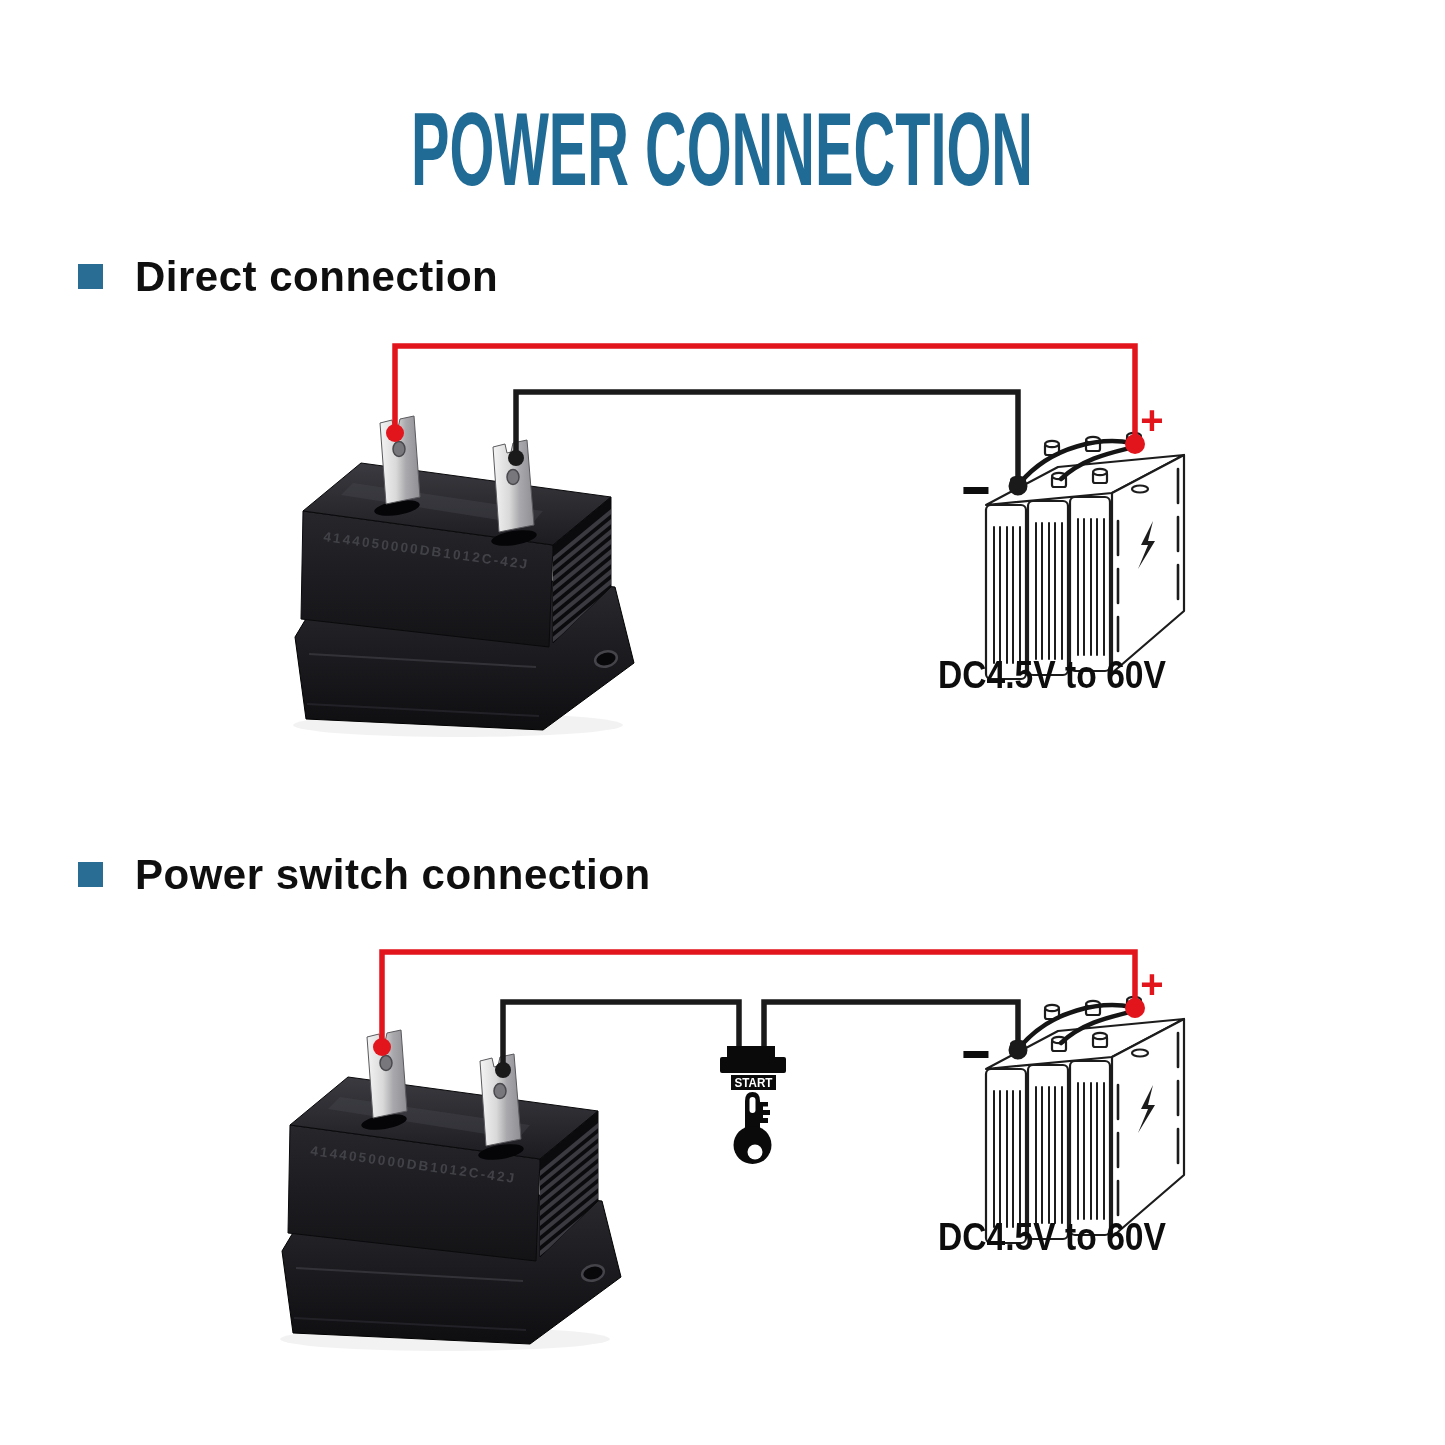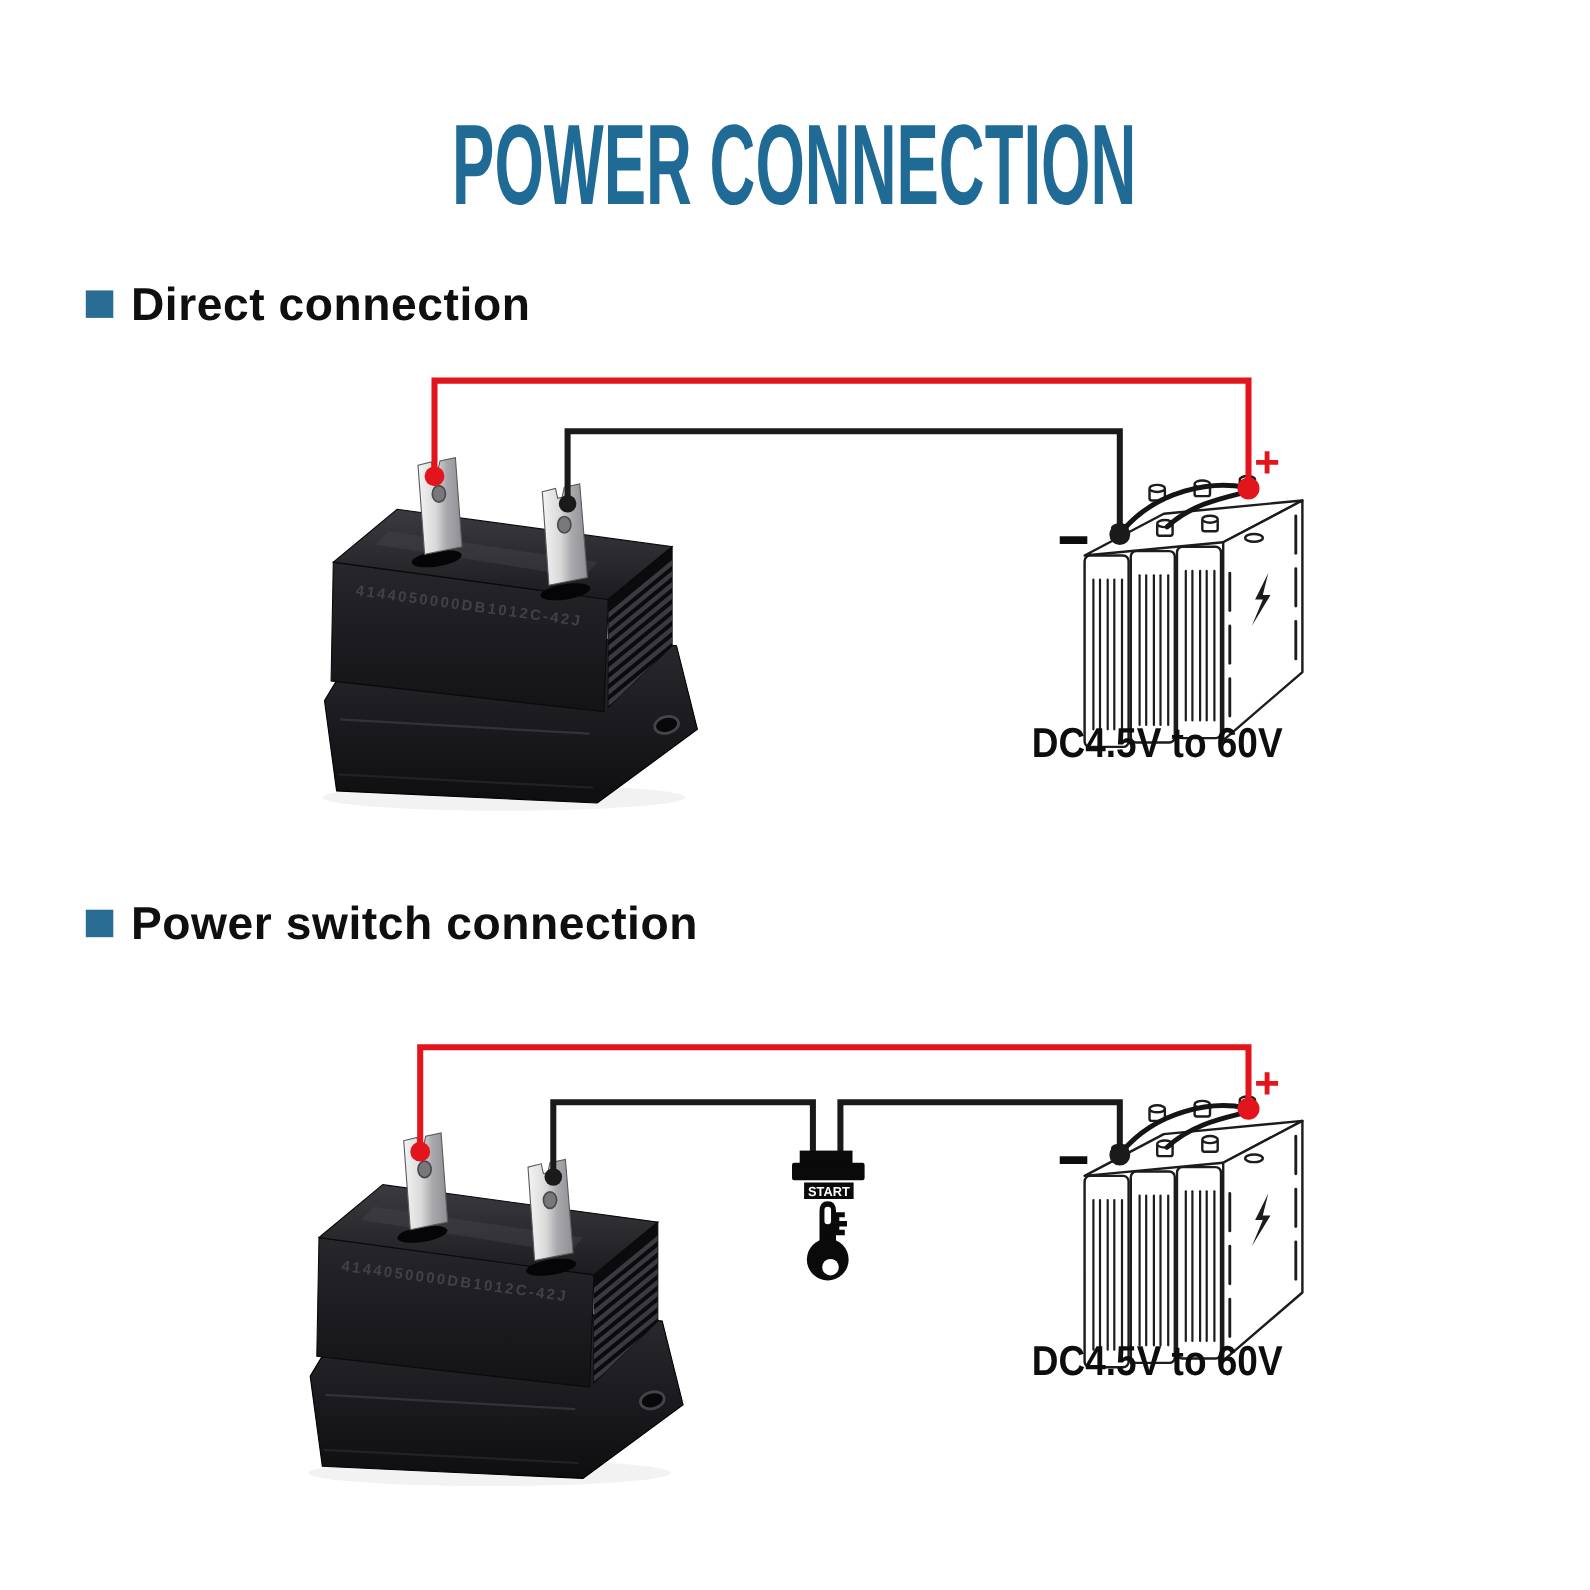--- a/index.html
+++ b/index.html
@@ -7,21 +7,21 @@
     width:1445px;height:1445px;position:relative;background:#ffffff;overflow:hidden;
     font-family:"Liberation Sans","DejaVu Sans",sans-serif;
   }
   .abs{position:absolute;}
   svg{display:block;}
   .title-svg text{
     font-family:"Liberation Sans","DejaVu Sans",sans-serif;
     font-weight:bold;
   }
   .section-heading{
-    position:absolute;left:78px;display:flex;align-items:center;gap:16px;
+    position:absolute;left:78px;display:flex;align-items:center;gap:32px;
   }
   .bullet{width:25px;height:25px;flex:0 0 auto;}
   .heading-text{
     font-size:42px;font-weight:bold;color:#0f0f0f;letter-spacing:.5px;line-height:1;
     padding-top:2px;
   }
   .wire{fill:none;stroke-linejoin:miter;}
   .lineart{stroke:#1c1c1c;stroke-width:2.2;fill:#ffffff;stroke-linejoin:round;}
   .stripe{stroke:#1c1c1c;stroke-width:2;stroke-linecap:round;}
   .slot{stroke:#1c1c1c;stroke-width:2.6;stroke-linecap:round;fill:none;}
@@ -167,21 +167,21 @@
   <circle cx="395" cy="433" r="9" fill="#e2151d"></circle>
   <circle cx="516" cy="458" r="8" fill="#1a1a1a"></circle>
   <circle cx="1018" cy="486" r="9.5" fill="#1a1a1a"></circle>
   <circle cx="1135" cy="444" r="10" fill="#e2151d"></circle>
 
   <text class="label-black" x="976" y="506" font-size="46" text-anchor="middle" stroke="#0d0d0d" stroke-width="2">−</text>
   <text x="1152" y="434" font-size="40" font-weight="bold" text-anchor="middle" stroke-width="1.5" fill="#e2151d">+</text>
   <text class="label-black" x="1052" y="688" font-size="38" text-anchor="middle" textLength="228" lengthAdjust="spacingAndGlyphs">DC4.5V to 60V</text>
 </svg>
 
-<div class="section-heading" style="top:817px">
+<div class="section-heading" style="top:852px">
   <div class="bullet" style="background-color: rgb(42, 109, 148);"></div>
   <div class="heading-text">Power switch connection</div>
 </div>
 
 <svg class="abs" style="left:0;top:930px" width="1445" height="450" viewBox="0 930 1445 450">
 
   <use href="#battery-art" transform="translate(982,993)"></use>
   <use href="#device-art" transform="translate(280,1025)"></use>
 
   <path class="wire" d="M 382,1047 V 952 H 1135 V 1008" stroke-width="5.5" stroke="#e2151d"></path>

